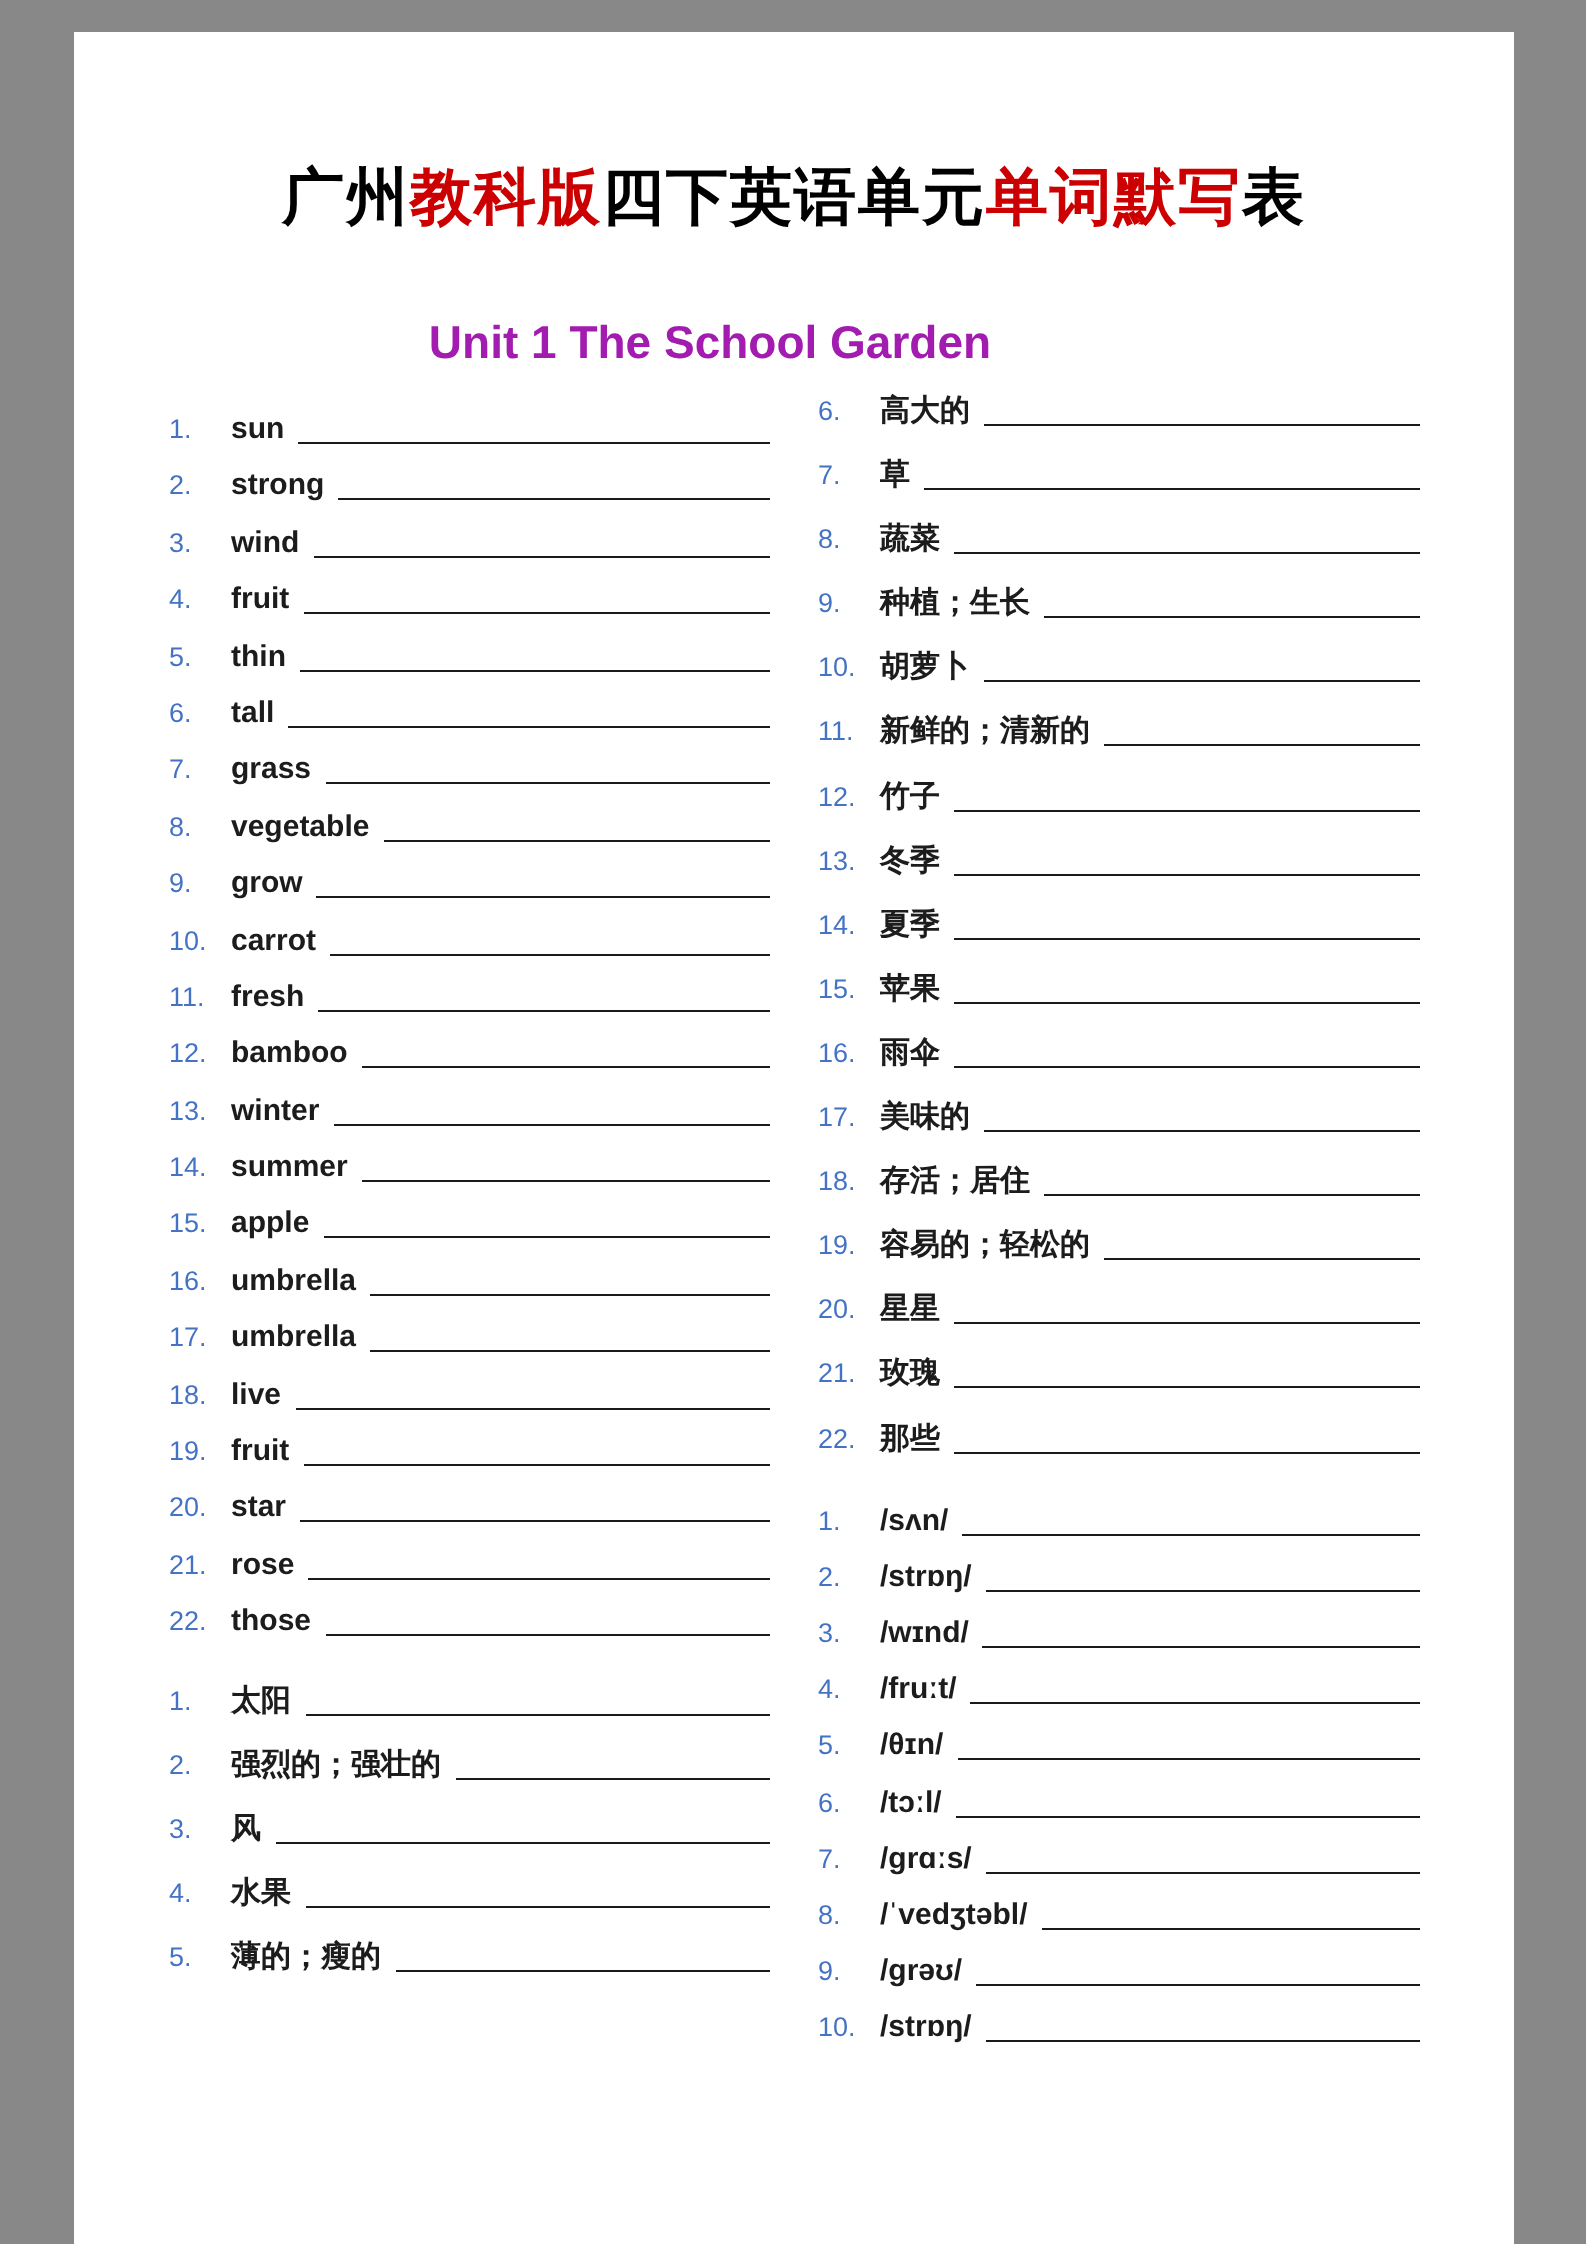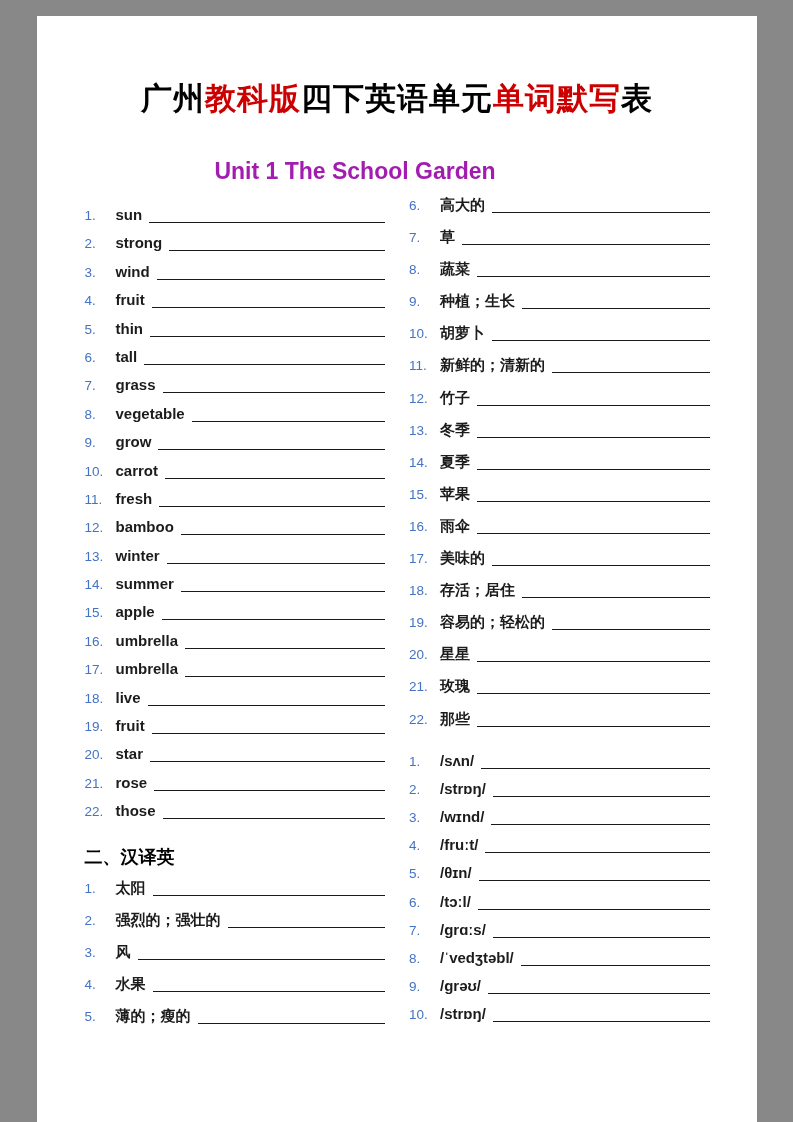--- a/index.html
+++ b/index.html
@@ -202,21 +202,20 @@
             <span class="word">rose</span>
             <span class="uline"></span>
           </div>
           <div class="row">
             <span class="num">22.</span>
             <span class="word">those</span>
             <span class="uline"></span>
           </div>
         </div>
 
-      <div class="sec-title gap-sec">二、汉译英</div>
       <div class="list wide" id="list-s2a">
           <div class="row">
             <span class="num">1.</span>
             <span class="word">太阳</span>
             <span class="uline"></span>
           </div>
           <div class="row">
             <span class="num">2.</span>
             <span class="word">强烈的；强壮的</span>
             <span class="uline"></span>

